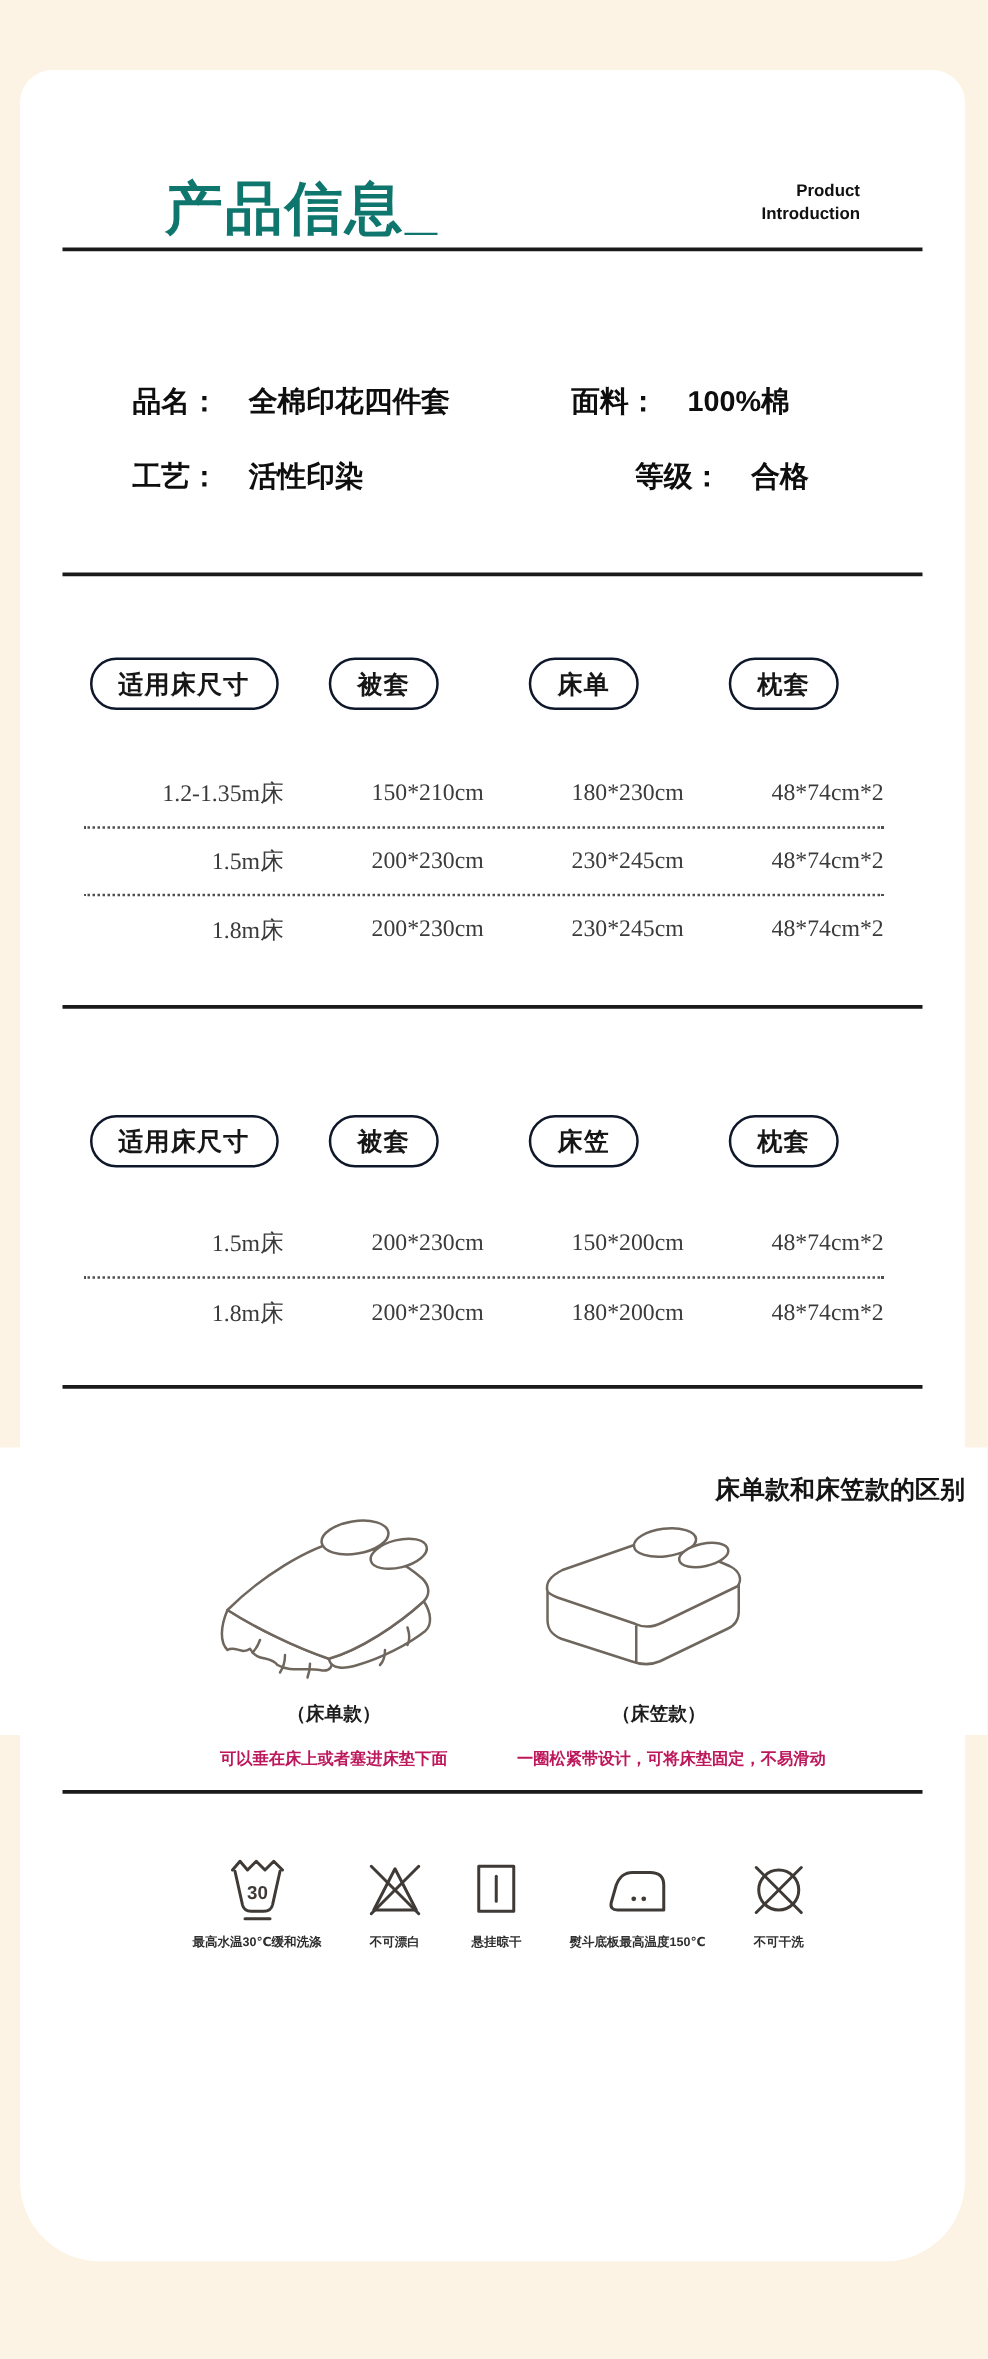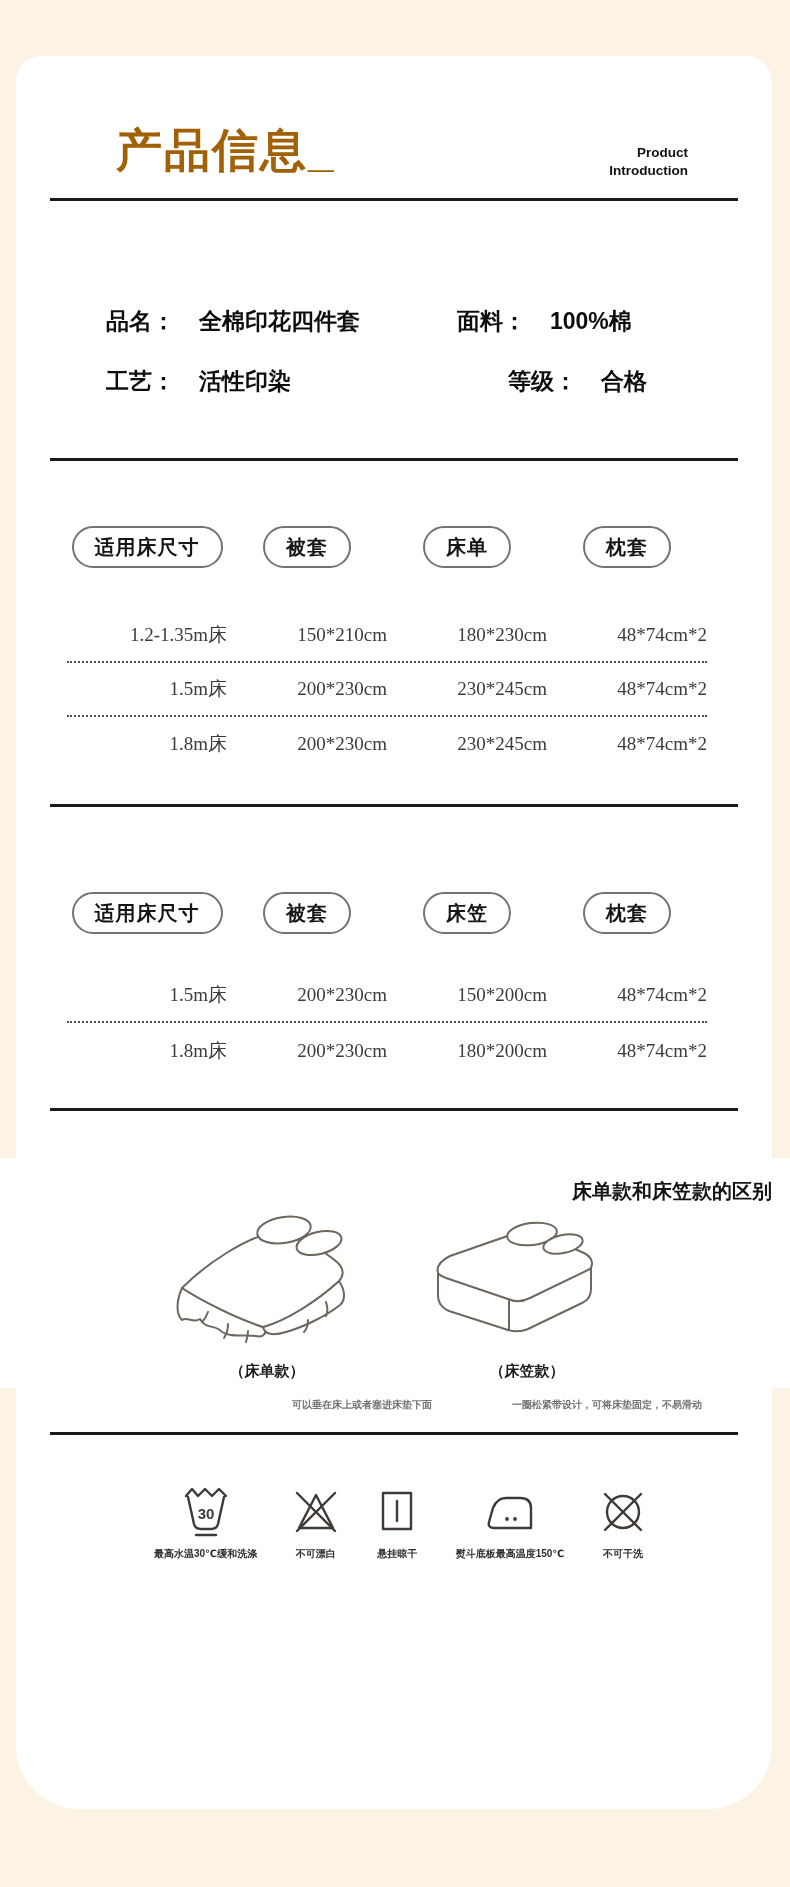--- a/index.html
+++ b/index.html
@@ -3,52 +3,52 @@
 <meta charset="utf-8">
 <style>
   html,body{margin:0;padding:0;}
   body{width:790px;font-family:"Liberation Sans","DejaVu Sans",sans-serif;}
   .page{position:relative;width:790px;height:1887px;background:#fcf3e5;overflow:hidden;}
   .white-band{position:absolute;left:0;top:1158px;width:790px;height:230px;background:#ffffff;}
   .card{position:absolute;left:16px;top:56px;width:756px;height:1753px;background:#ffffff;
         border-radius:26px 26px 64px 64px;}
   .card *{box-sizing:border-box;}
 
-  .title{position:absolute;left:100px;top:64px;margin:0;font-size:46px;font-weight:900;
-         letter-spacing:2px;color:#a16207;}
+  .title{position:absolute;left:100px;top:64px;margin:16px;font-size:46px;font-weight:900;
+         letter-spacing:2px;color:#0f766e;}
   .title-en{position:absolute;right:84px;top:88px;text-align:right;font-size:13.5px;
             font-weight:700;line-height:1.3;color:#111;}
 
   .hr{position:absolute;left:34px;width:688px;height:3px;background:#1a1a1a;}
   .hr1{top:142px;} .hr2{top:402px;} .hr3{top:748px;} .hr4{top:1052px;} .hr5{top:1376px;}
 
   .info-cell{position:absolute;font-size:23px;font-weight:700;color:#0e0e0e;white-space:nowrap;}
   .info-value{margin-left:24px;}
 
   .pill-row{position:absolute;left:51px;width:640px;height:42px;display:grid;
             grid-template-columns:repeat(4,1fr);}
   .pill-cell{display:flex;justify-content:center;align-items:center;}
   .pill{display:inline-flex;align-items:center;justify-content:center;height:42px;
-        padding:0 21px;border:2px solid #737373;border-radius:22px;font-size:20px;
+        padding:0 21px;border:2px solid #0f172a;border-radius:22px;font-size:20px;
         font-weight:700;color:#161616;letter-spacing:1px;background:#fff;white-space:nowrap;}
 
   .trow{position:absolute;left:51px;width:640px;height:54px;display:grid;
         grid-template-columns:repeat(4,1fr);align-items:center;}
   .trow.dotted{border-bottom:2px dotted #4f4f4f;}
   .tcell{text-align:right;font-family:"Liberation Serif","DejaVu Serif",serif;
          font-size:19px;color:#3b3b3b;white-space:nowrap;}
 
   .comp-title{position:absolute;left:0;top:1122px;width:756px;text-align:right;
               font-size:20px;font-weight:700;color:#141414;}
   .bed{position:absolute;}
   .bed svg{display:block;}
   .comp-caption{position:absolute;width:310px;text-align:center;font-size:15px;
                 font-weight:600;color:#1c1c1c;}
-  .comp-desc{position:absolute;width:330px;text-align:right;font-size:10px;
-             font-weight:600;color:#737373;}
+  .comp-desc{position:absolute;width:330px;text-align:center;font-size:13px;
+             font-weight:600;color:#be185d;}
 
   .care-row{position:absolute;left:138px;top:1428px;width:492px;display:flex;
             justify-content:space-between;align-items:flex-end;}
   .care-item{display:flex;flex-direction:column;align-items:center;}
   .care-item svg{display:block;}
   .care-label{margin-top:9px;font-size:10px;font-weight:600;color:#2e2e2e;white-space:nowrap;}
   .icon-stroke{stroke:#3f3a36;stroke-width:2.4;fill:none;stroke-linecap:round;stroke-linejoin:round;}
   .bed-stroke{stroke:#6f675e;stroke-width:2;fill:#ffffff;stroke-linecap:round;stroke-linejoin:round;}
   .bed-line{stroke:#6f675e;stroke-width:2;fill:none;stroke-linecap:round;}
 </style>

